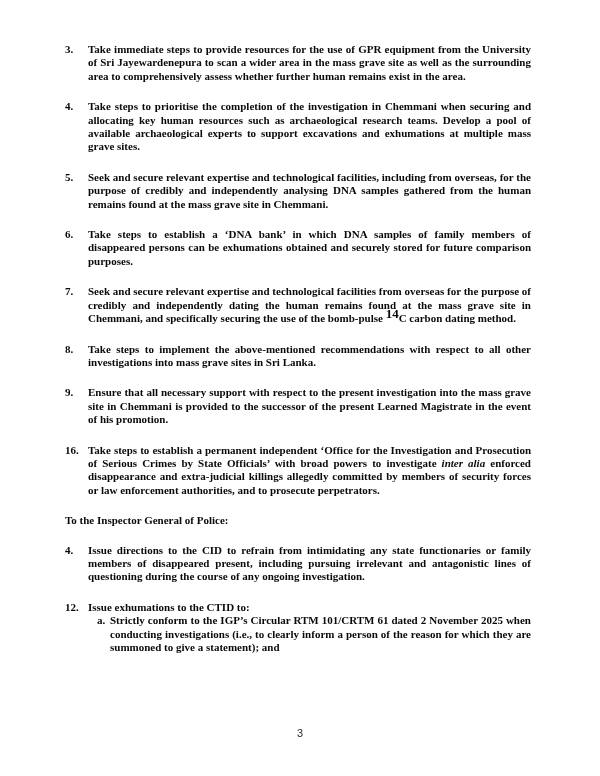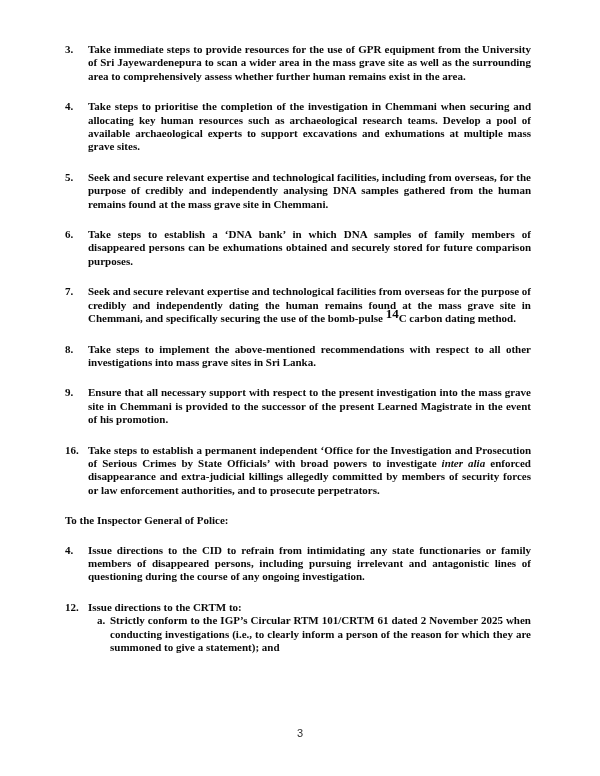--- a/index.html
+++ b/index.html
@@ -108,24 +108,24 @@
         <span class="doc-marker">9.</span>
         <div class="doc-text"><span>Ensure that all necessary support with respect to the present investigation into the mass grave site in Chemmani is provided to the successor of the present Learned Magistrate in the event of his promotion.</span></div>
       </div>
       <div class="doc-item">
         <span class="doc-marker">16.</span>
         <div class="doc-text"><span>Take steps to establish a permanent independent ‘Office for the Investigation and Prosecution of Serious Crimes by State Officials’ with broad powers to investigate </span><i>inter alia</i><span> enforced disappearance and extra-judicial killings allegedly committed by members of security forces or law enforcement authorities, and to prosecute perpetrators.</span></div>
       </div>
       <p class="section-heading gap-before">To the Inspector General of Police:</p>
       <div class="doc-item">
         <span class="doc-marker">4.</span>
-        <div class="doc-text"><span>Issue directions to the CID to refrain from intimidating any state functionaries or family members of disappeared persons, including pursuing irrelevant and antagonistic lines of questioning during the course of any ongoing investigation.</span></div>
+        <div class="doc-text"><span>Issue directions to the CID to refrain from intimidating any state functionaries or family members of disappeared present, including pursuing irrelevant and antagonistic lines of questioning during the course of any ongoing investigation.</span></div>
       </div>
       <div class="doc-item gap-before">
         <span class="doc-marker">12.</span>
-        <div class="doc-text"><span>Issue directions to the CRTM to:</span><div class="sub-item">
+        <div class="doc-text"><span>Issue exhumations to the CTID to:</span><div class="sub-item">
             <span class="sub-marker">a.</span>
             <div class="sub-text"><span>Strictly conform to the IGP’s Circular RTM 101/CRTM 61 dated 2 November 2025 when conducting investigations (i.e., to clearly inform a person of the reason for which they are summoned to give a statement); and</span></div>
           </div></div>
       </div>
     </div>
   <div class="page-number">3</div>
 </div>
 
 </body></html>

